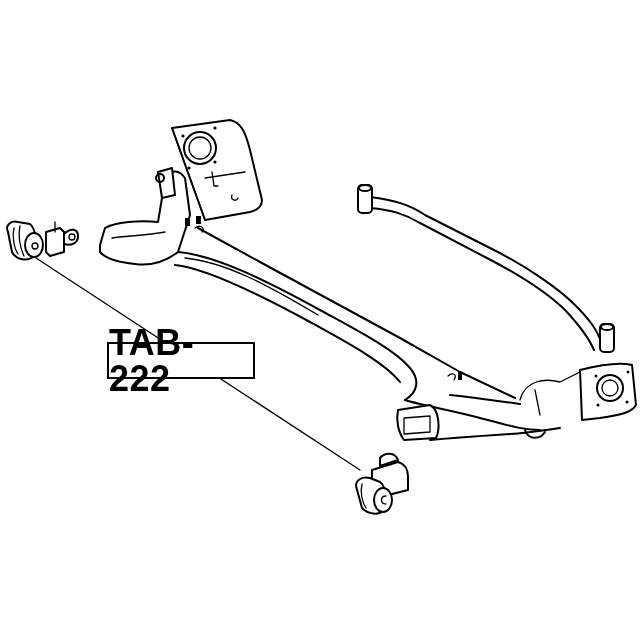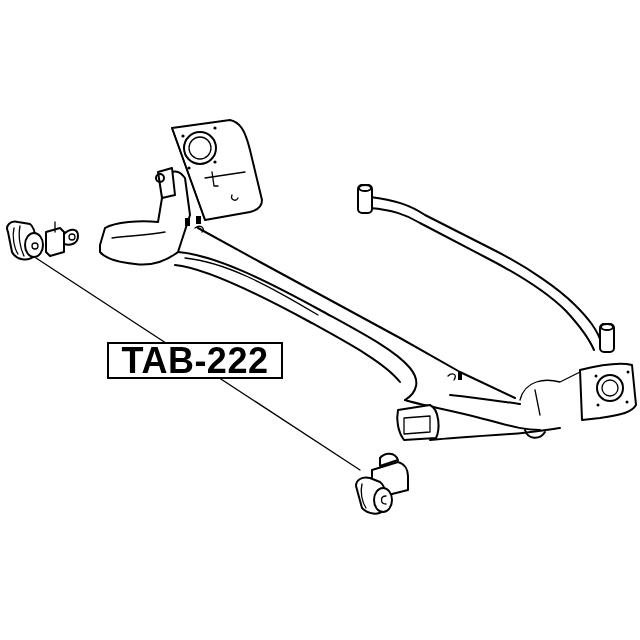--- a/index.html
+++ b/index.html
@@ -3,21 +3,21 @@
   <meta charset="utf-8">
   <style>
     html, body { margin: 0; padding: 0; background: #ffffff; }
     body { width: 640px; height: 640px; position: relative; overflow: hidden; font-family: "Liberation Sans", sans-serif; }
     #diagram { position: absolute; left: 0; top: 0; width: 640px; height: 640px; }
     .ln { fill: none; stroke: #000; stroke-width: 2; stroke-linecap: round; stroke-linejoin: round; }
     .thin { fill: none; stroke: #000; stroke-width: 1.3; stroke-linecap: round; stroke-linejoin: round; }
     .fillw { fill: #fff; stroke: #000; stroke-width: 2; stroke-linejoin: round; }
     .solid { fill: #000; }
     .part-label {
-      position: absolute; left: 107px; top: 342px; width: 176px; height: 37px;
+      position: absolute; left: 107px; top: 342px; width: 148px; height: 37px;
       border: 2px solid #000; background: #fff; box-sizing: border-box;
       display: flex; align-items: center; justify-content: center;
       font-family: "Liberation Sans", sans-serif; font-weight: bold; font-size: 36px;
       letter-spacing: 0.5px; color: #000; line-height: 1;
     }
   </style>
 </head>
 <body>
 
 <svg id="diagram" viewBox="0 0 640 640" xmlns="http://www.w3.org/2000/svg">

